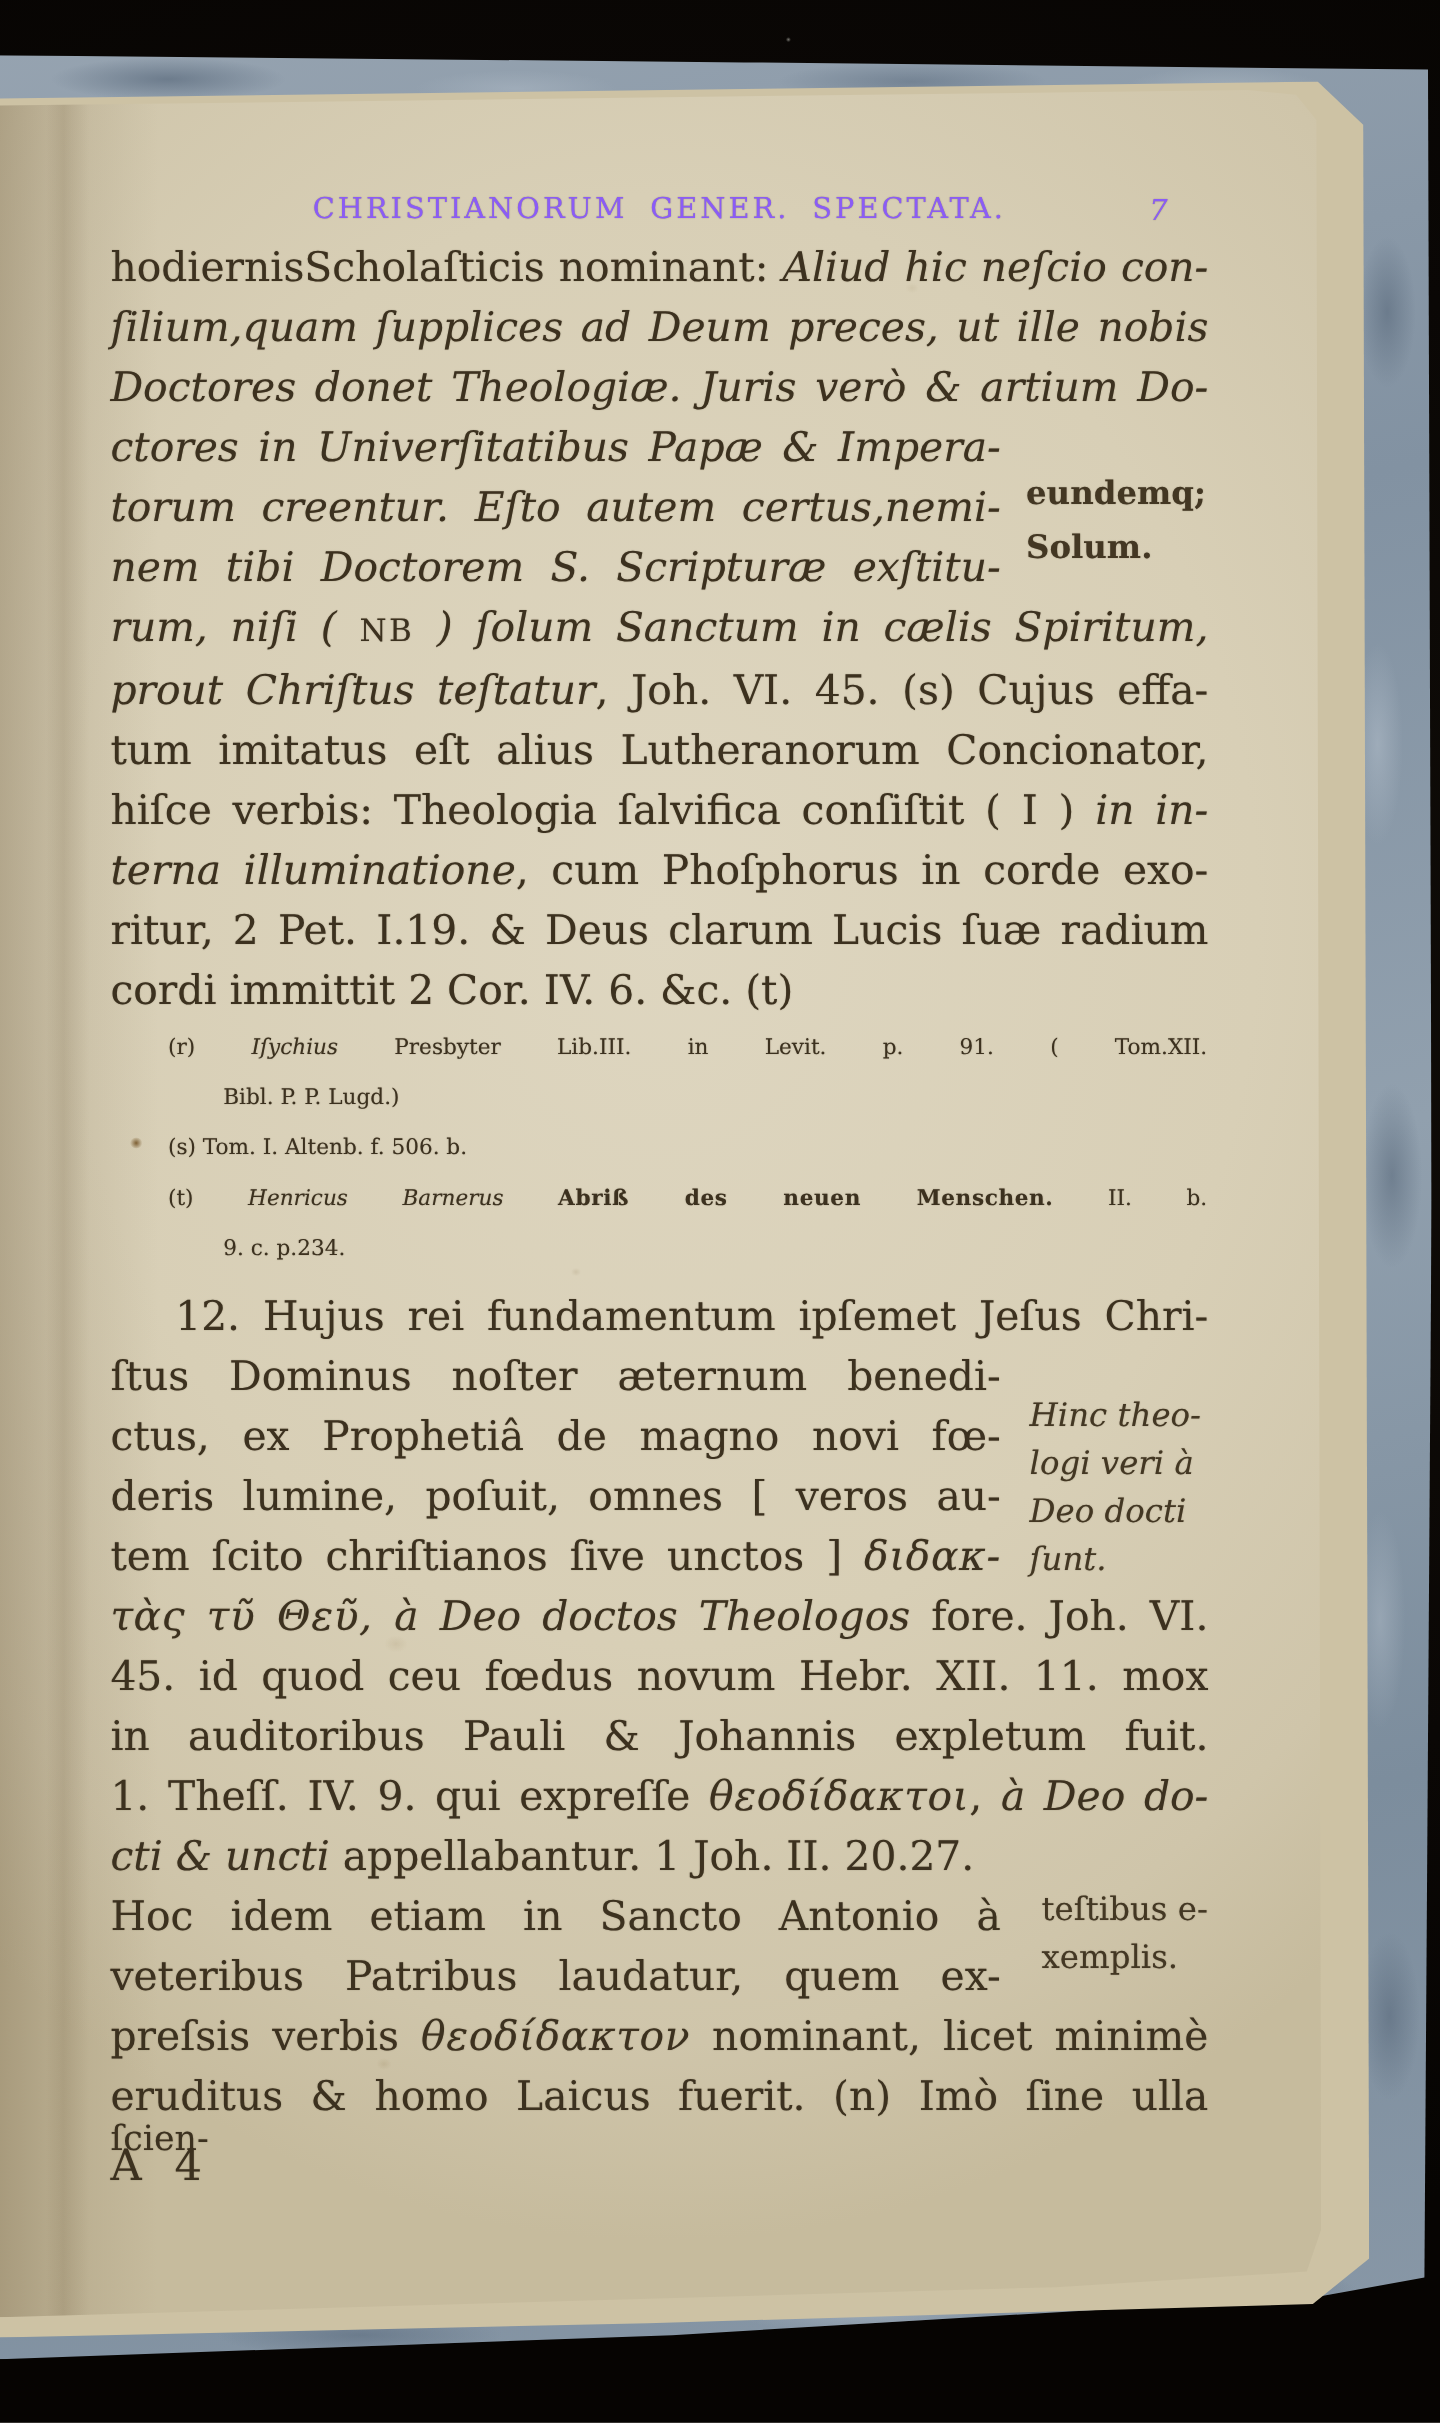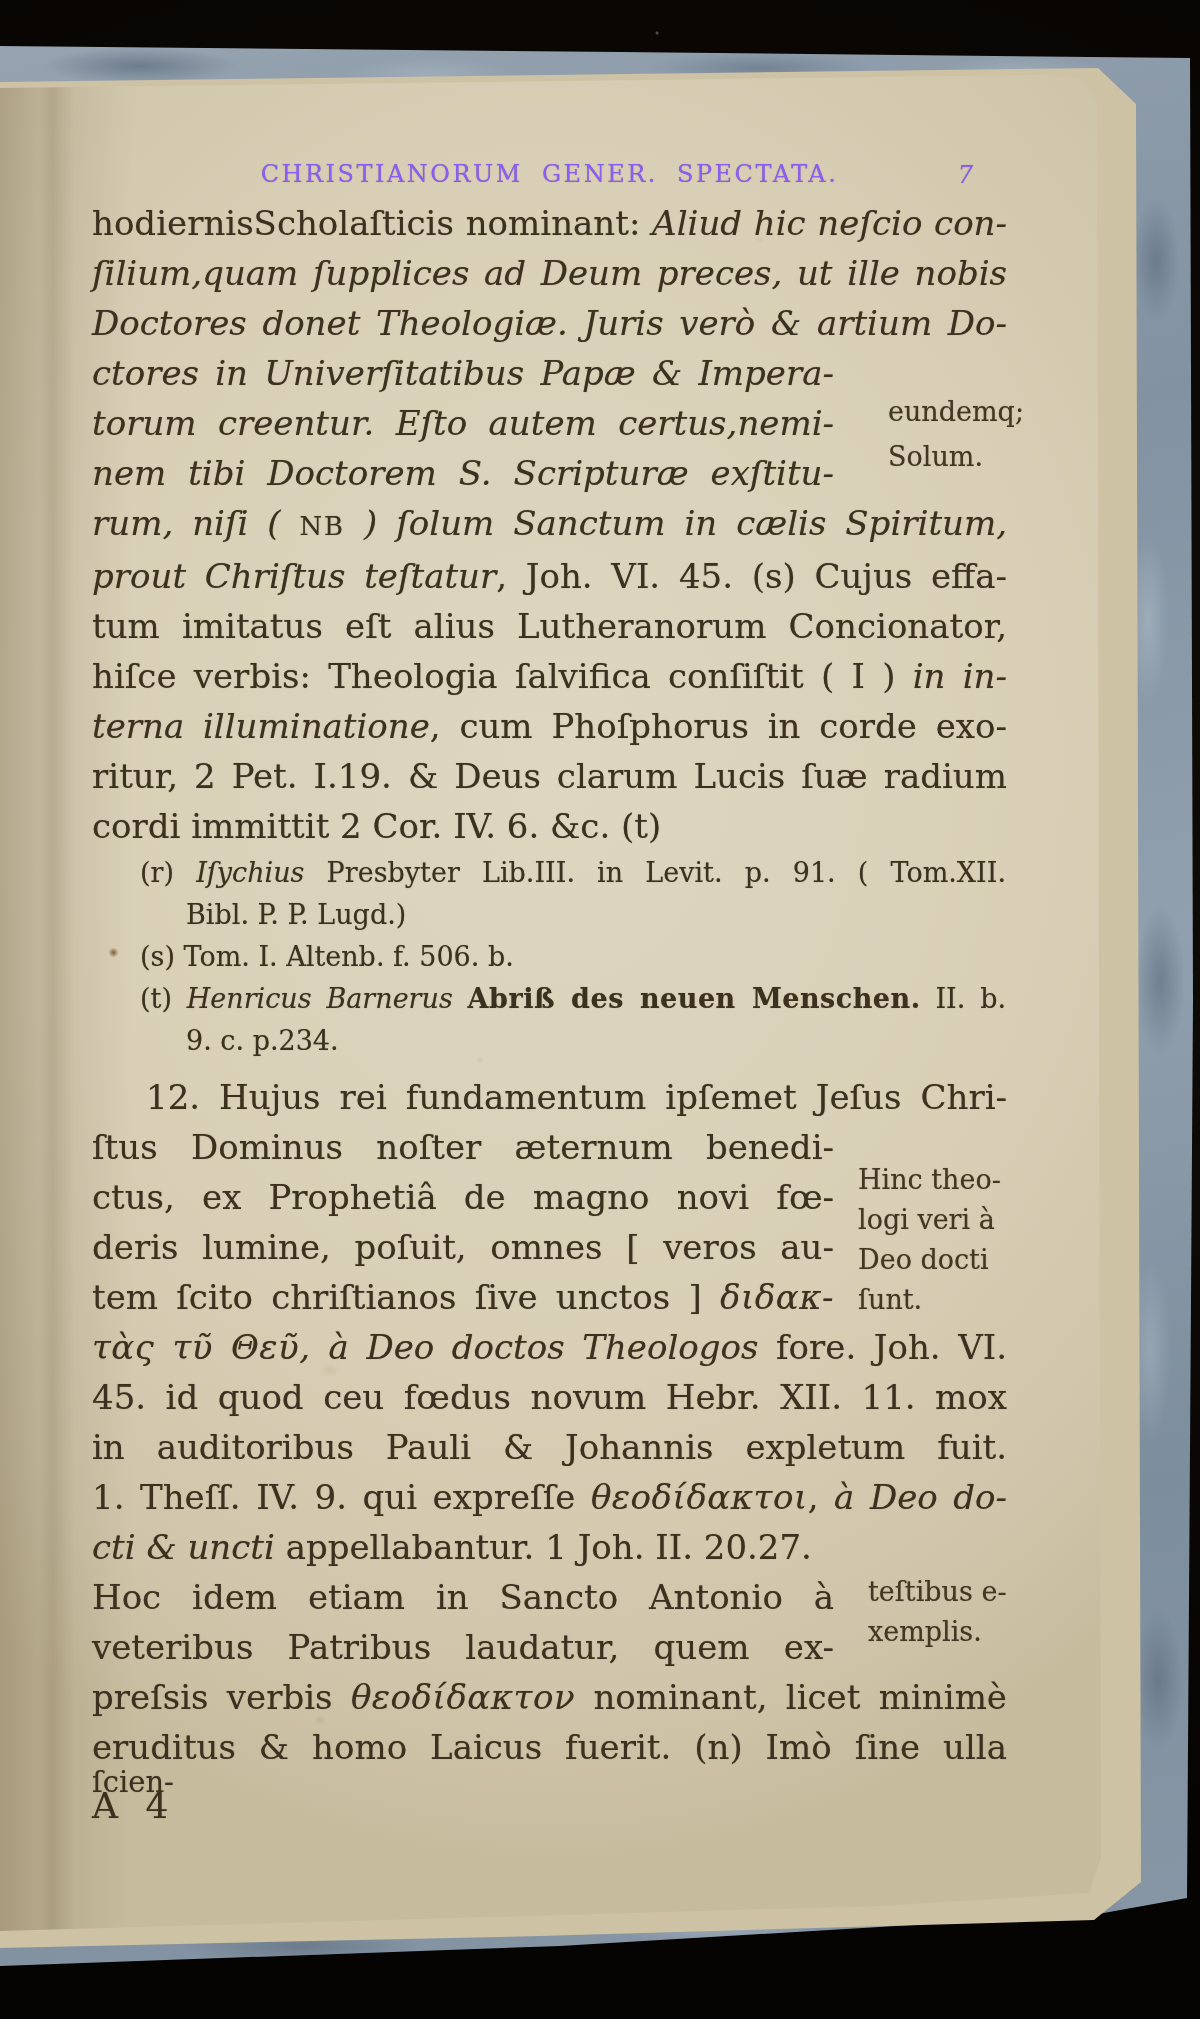--- a/index.html
+++ b/index.html
@@ -84,33 +84,33 @@
   .header .pagenum{position:absolute;right:34px;top:1px;font-style:italic;letter-spacing:0;}
 
   .main{top:198px;}
   .para{top:1072px;}
   .line{font-size:34px;line-height:50px;white-space:normal;}
   .full{width:915px;text-align:justify;text-align-last:justify;}
   .narrow{width:742px;text-align:justify;text-align-last:justify;}
   .ind{text-indent:54px;}
 
   .footnotes{top:852px;margin-left:48px;}
-  .footnotes .line{font-size:27px;line-height:42px;}
+  .footnotes .line{font-size:18px;line-height:42px;}
   .fnfull{width:866px;text-align:justify;text-align-last:justify;}
   .hang{margin-left:46px;}
 
   .seg-roman{}
   .seg-italic{font-style:italic;}
   .seg-greek{font-style:italic;letter-spacing:.5px;}
   .seg-fraktur{font-weight:bold;letter-spacing:.5px;}
   .seg-smallcaps{font-size:.76em;letter-spacing:2px;}
 
   .margin-note{position:absolute;font-size:27px;color:#433723;}
-  .note-0{left:796px;top:389px;line-height:45px;}
-  .note-1{left:766px;top:1160px;line-height:40px;}
+  .note-0{left:763px;top:389px;line-height:45px;font-weight:bold;}
+  .note-1{left:766px;top:1160px;line-height:40px;font-style:italic;}
   .note-2{left:776px;top:1572px;line-height:40px;}
 
   .sig{top:1785px;left:598px;font-size:36px;word-spacing:16px;}
   .catch{top:1765px;left:801px;font-size:29px;}
 </style>
 </head>
 <body>
 
 <div class="scene">
   <div class="cover"></div>

